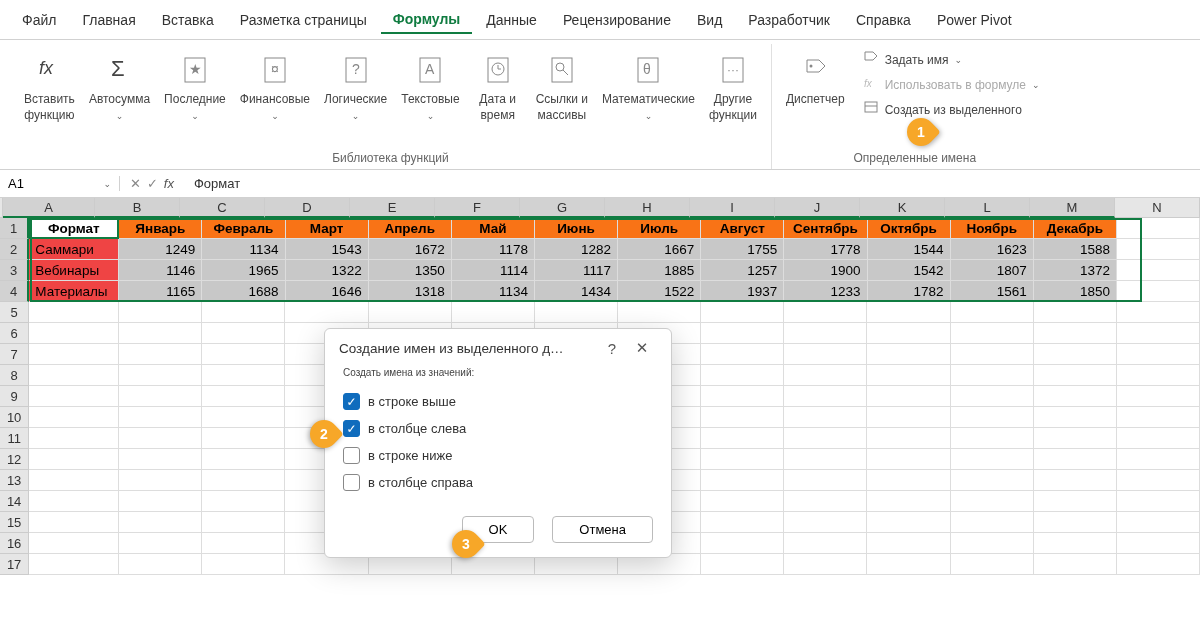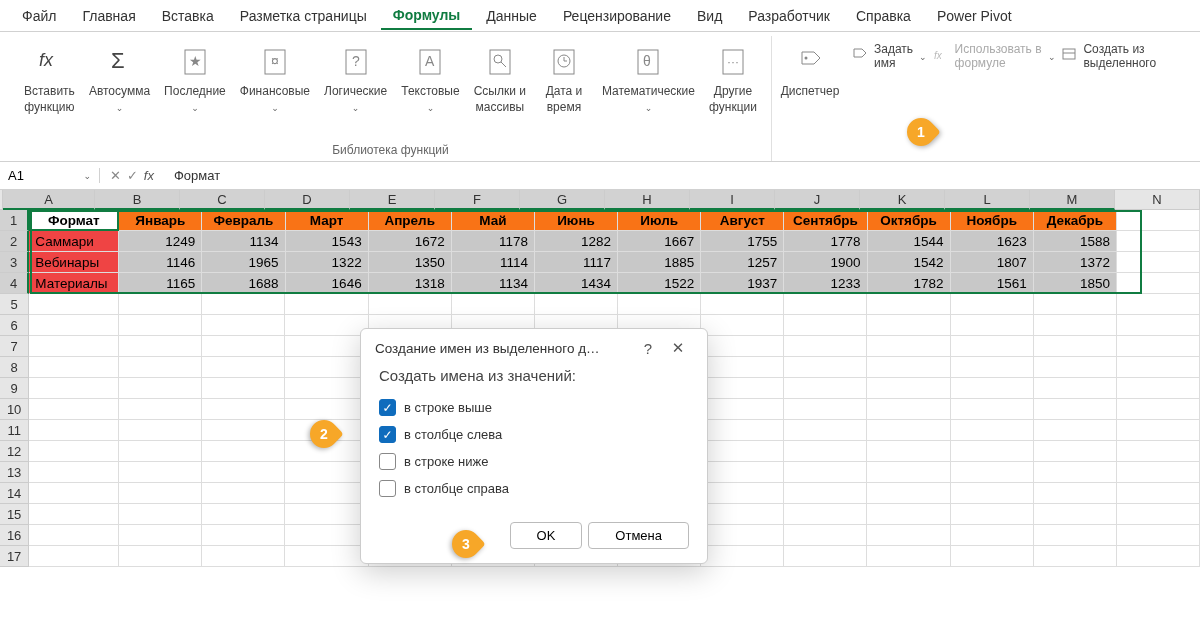--- a/index.html
+++ b/index.html
@@ -1,39 +1,39 @@
 <!DOCTYPE html>
 <html><head>
 <meta charset="utf-8">
 <style>
 * { box-sizing: border-box; margin: 0; padding: 0; font-family: 'Segoe UI', Arial, sans-serif; }
 body { background: #fff; width: 1200px; height: 633px; overflow: hidden; position: relative; }
 
 
-.menubar { display: flex; align-items: center; height: 32px; border-bottom: 1px solid #d1d1d1; padding: 0 10px; gap: 2px; }
+.menubar { display: flex; align-items: center; height: 40px; border-bottom: 1px solid #d1d1d1; padding: 0 10px; gap: 2px; }
 .menu-item { padding: 5px 12px; font-size: 14px; color: #333; cursor: pointer; }
 .menu-item.active { color: #107c41; border-bottom: 2px solid #107c41; font-weight: 700; }
 
 
 .ribbon { display: flex; background: #fff; border-bottom: 1px solid #d1d1d1; height: 130px; padding: 4px 10px 0 10px; }
 .ribbon-group { display: flex; flex-direction: column; align-items: center; border-right: 1px solid #e0e0e0; padding: 0 8px; }
 .ribbon-group:last-child { border-right: none; }
 .ribbon-buttons { display: flex; align-items: flex-start; gap: 2px; flex: 1; }
 .ribbon-btn { display: flex; flex-direction: column; align-items: center; justify-content: flex-start; padding: 4px 6px; min-width: 60px; text-align: center; cursor: pointer; }
 .ribbon-btn-icon { height: 40px; display: flex; align-items: center; justify-content: center; margin-bottom: 4px; }
 .ribbon-btn-label { font-size: 12px; color: #444; line-height: 1.3; }
 .ribbon-group-label { font-size: 12px; color: #666; text-align: center; padding: 4px 0; width: 100%; }
-.ribbon-side { display: flex; flex-direction: row; gap: 6px; padding: 6px 10px; }
+.ribbon-side { display: flex; flex-direction: column; gap: 6px; padding: 6px 10px; }
 .ribbon-side-item { display: flex; align-items: center; gap: 6px; font-size: 12px; color: #444; cursor: pointer; }
 .ribbon-side-item.disabled { color: #aaa; }
 .chev { font-size: 9px; color: #666; margin-top: 1px; }
 
 
 .formula-bar { display: flex; align-items: center; height: 28px; border-bottom: 1px solid #d1d1d1; }
-.name-box { width: 100px; border-right: 1px solid #d1d1d1; padding: 0 8px; font-size: 13px; display: flex; align-items: center; justify-content: space-between; }
+.name-box { width: 120px; border-right: 1px solid #d1d1d1; padding: 0 8px; font-size: 13px; display: flex; align-items: center; justify-content: space-between; }
 .fb-icons { display: flex; gap: 6px; padding: 0 10px; align-items: center; color: #888; font-size: 13px; }
 .fb-fx { font-style: italic; font-size: 13px; color: #555; }
 .fb-input { flex: 1; padding: 0 10px; font-size: 13px; color: #333; }
 
 
 .grid { position: relative; }
 .col-headers { display: flex; height: 20px; }
 .corner { width: 30px; background: #e6e6e6; border-right: 1px solid #ccc; border-bottom: 1px solid #ccc; }
 .col-h { background: #e6e6e6; border-right: 1px solid #ccc; border-bottom: 1px solid #ccc; text-align: center; font-size: 13px; color: #333; line-height: 20px; }
 .col-h.sel { background: #d2d2d2; border-bottom: 2px solid #107c41; }
@@ -42,30 +42,30 @@
 .row-h { width: 30px; background: #e6e6e6; border-right: 1px solid #ccc; border-bottom: 1px solid #ccc; text-align: center; font-size: 13px; color: #333; line-height: 21px; }
 .row-h.sel { background: #d2d2d2; border-right: 2px solid #107c41; }
 .cell { border-right: 1px solid #ddd; border-bottom: 1px solid #ddd; font-size: 13.5px; padding: 0 6px; line-height: 21px; overflow: hidden; white-space: nowrap; }
 .cell.header-cell { font-weight: 600; background: #f97316; text-align: center; }
 .cell.data { background: #c8c8c8; text-align: right; }
 .cell.label { background: #ef4444; text-align: left; }
 .cell.active { outline: 2px solid #107c41; outline-offset: -2px; background: #fff; }
 .selection-border { position: absolute; border: 2px solid #107c41; pointer-events: none; }
 
 
-.dialog { position: absolute; left: 360px; top: 328px; width: 348px; background: #fff; border: 1px solid #ccc; border-radius: 6px; box-shadow: 0 8px 30px rgba(0,0,0,0.2); }
+.dialog { position: absolute; left: 324px; top: 328px; width: 348px; background: #fff; border: 1px solid #ccc; border-radius: 6px; box-shadow: 0 8px 30px rgba(0,0,0,0.2); }
 .dialog-title { display: flex; align-items: center; padding: 10px 14px; font-size: 13.5px; color: #333; }
 .dialog-title-text { flex: 1; }
 .dialog-help, .dialog-close { width: 30px; text-align: center; color: #555; cursor: pointer; font-size: 15px; }
 .dialog-body { padding: 0 18px 14px 18px; }
-.dialog-subtitle { font-size: 15px; color: #444; margin-bottom: 10px; }
+.dialog-subtitle { font-size: 10px; color: #444; margin-bottom: 10px; }
 .dialog-opt { display: flex; align-items: center; gap: 8px; font-size: 13px; color: #333; padding: 5px 0; }
 .chk { width: 17px; height: 17px; border: 1.5px solid #888; border-radius: 3px; display: flex; align-items: center; justify-content: center; }
 .chk.checked { background: #0f6cbd; border-color: #0f6cbd; color: #fff; font-size: 12px; }
-.dialog-btns { display: flex; justify-content: flex-end; gap: 6px; margin-top: 20px; }
+.dialog-btns { display: flex; justify-content: flex-end; gap: 18px; margin-top: 20px; }
 .dbtn { padding: 5px 26px; border: 1px solid #bbb; border-radius: 4px; background: #fff; font-size: 13px; cursor: pointer; }
 
 
 .callout { position: absolute; width: 28px; height: 28px; background: #f7a728; border-radius: 50% 50% 50% 4px; transform: rotate(-45deg); display: flex; align-items: center; justify-content: center; color: #fff; font-weight: bold; font-size: 14px; box-shadow: 0 2px 5px rgba(0,0,0,0.3); }
 .callout span { transform: rotate(45deg); }
 .callout.c1 { left: 907px; top: 118px; border-radius: 50% 50% 4px 50%; }
 .callout.c2 { left: 310px; top: 420px; border-radius: 50% 4px 50% 50%; transform: rotate(45deg); }
 .callout.c2 span { transform: rotate(-45deg); }
 .callout.c3 { left: 452px; top: 530px; border-radius: 50% 4px 50% 50%; transform: rotate(45deg); }
 .callout.c3 span { transform: rotate(-45deg); }
@@ -143,38 +143,38 @@
               <rect x="6" y="6" width="20" height="24" fill="none" stroke="#888"></rect>
               <text x="11" y="22" font-size="14" fill="#888">A</text>
             </svg>
           </div>
         <div class="ribbon-btn-label"><span>Текстовые</span><br><span class="chev">⌄</span></div>
       </div>
       <div class="ribbon-btn">
         <div class="ribbon-btn-icon">
             <svg width="32" height="32">
               <rect x="6" y="6" width="20" height="24" fill="none" stroke="#888"></rect>
-              <circle cx="14" cy="15" r="4" fill="none" stroke="#888"></circle>
-              <line x1="17" y1="18" x2="22" y2="23" stroke="#888"></line>
-            </svg>
-          </div>
-        <div class="ribbon-btn-label" style="white-space:pre-line;">Ссылки и
-массивы</div>
-      </div>
-      <div class="ribbon-btn">
-        <div class="ribbon-btn-icon">
-            <svg width="32" height="32">
-              <rect x="6" y="6" width="20" height="24" fill="none" stroke="#888"></rect>
               <circle cx="16" cy="17" r="6" fill="none" stroke="#888"></circle>
               <line x1="16" y1="17" x2="16" y2="13" stroke="#888"></line>
               <line x1="16" y1="17" x2="19" y2="17" stroke="#888"></line>
             </svg>
           </div>
         <div class="ribbon-btn-label" style="white-space:pre-line;">Дата и
 время</div>
+      </div>
+      <div class="ribbon-btn">
+        <div class="ribbon-btn-icon">
+            <svg width="32" height="32">
+              <rect x="6" y="6" width="20" height="24" fill="none" stroke="#888"></rect>
+              <circle cx="14" cy="15" r="4" fill="none" stroke="#888"></circle>
+              <line x1="17" y1="18" x2="22" y2="23" stroke="#888"></line>
+            </svg>
+          </div>
+        <div class="ribbon-btn-label" style="white-space:pre-line;">Ссылки и
+массивы</div>
       </div>
       <div class="ribbon-btn" style="min-width:100px;">
         <div class="ribbon-btn-icon">
             <svg width="32" height="32">
               <rect x="6" y="6" width="20" height="24" fill="none" stroke="#888"></rect>
               <text x="11" y="22" font-size="14" fill="#888">θ</text>
             </svg>
           </div>
         <div class="ribbon-btn-label"><span>Математические</span><br><span class="chev">⌄</span></div>
       </div>
@@ -220,20 +220,21 @@
         </div>
         <div class="ribbon-side-item">
           <span><svg width="16" height="16">
                 <rect x="2" y="2" width="12" height="10" fill="none" stroke="#888"></rect>
                 <line x1="2" y1="6" x2="14" y2="6" stroke="#888"></line>
               </svg></span>
           <span>Создать из выделенного</span>
         </div>
       </div>
     </div>
+    <div class="ribbon-group-label">Определенные имена</div>
   </div>
 </div>
 
 <div class="formula-bar">
   <div class="name-box">
     <span>A1</span>
     <span class="chev">⌄</span>
   </div>
   <div class="fb-icons">
     <span>✕</span>

